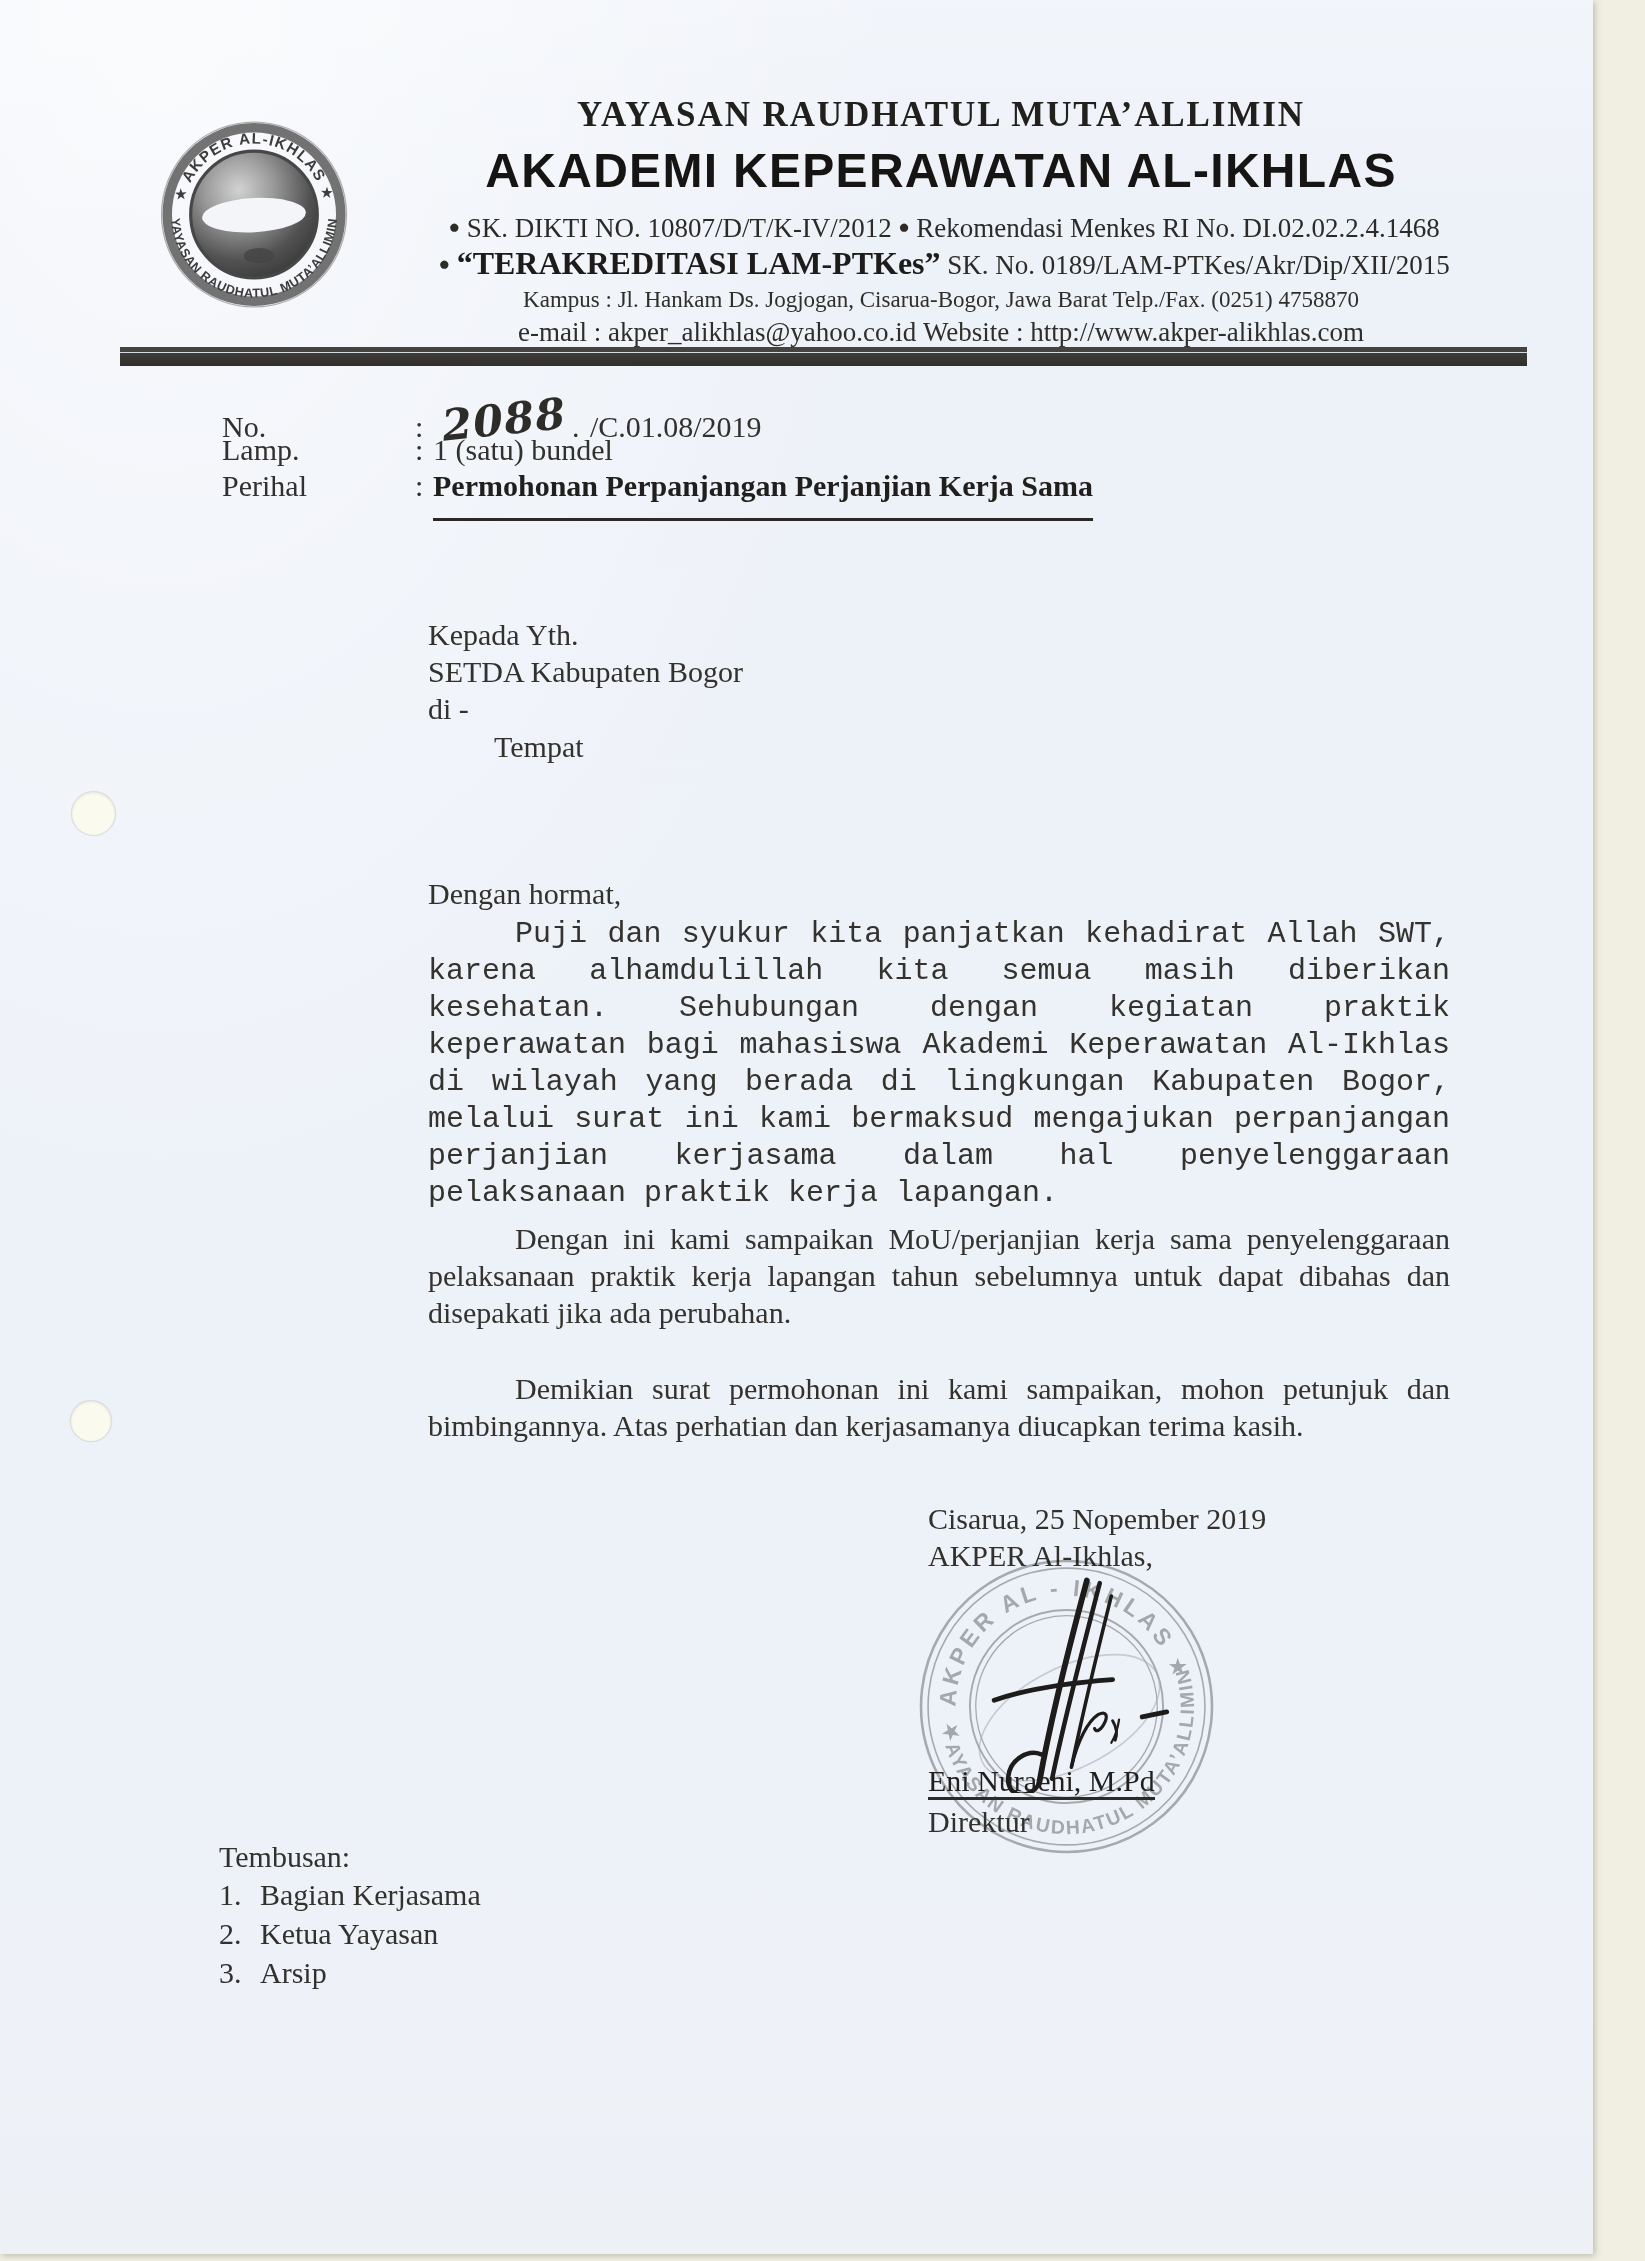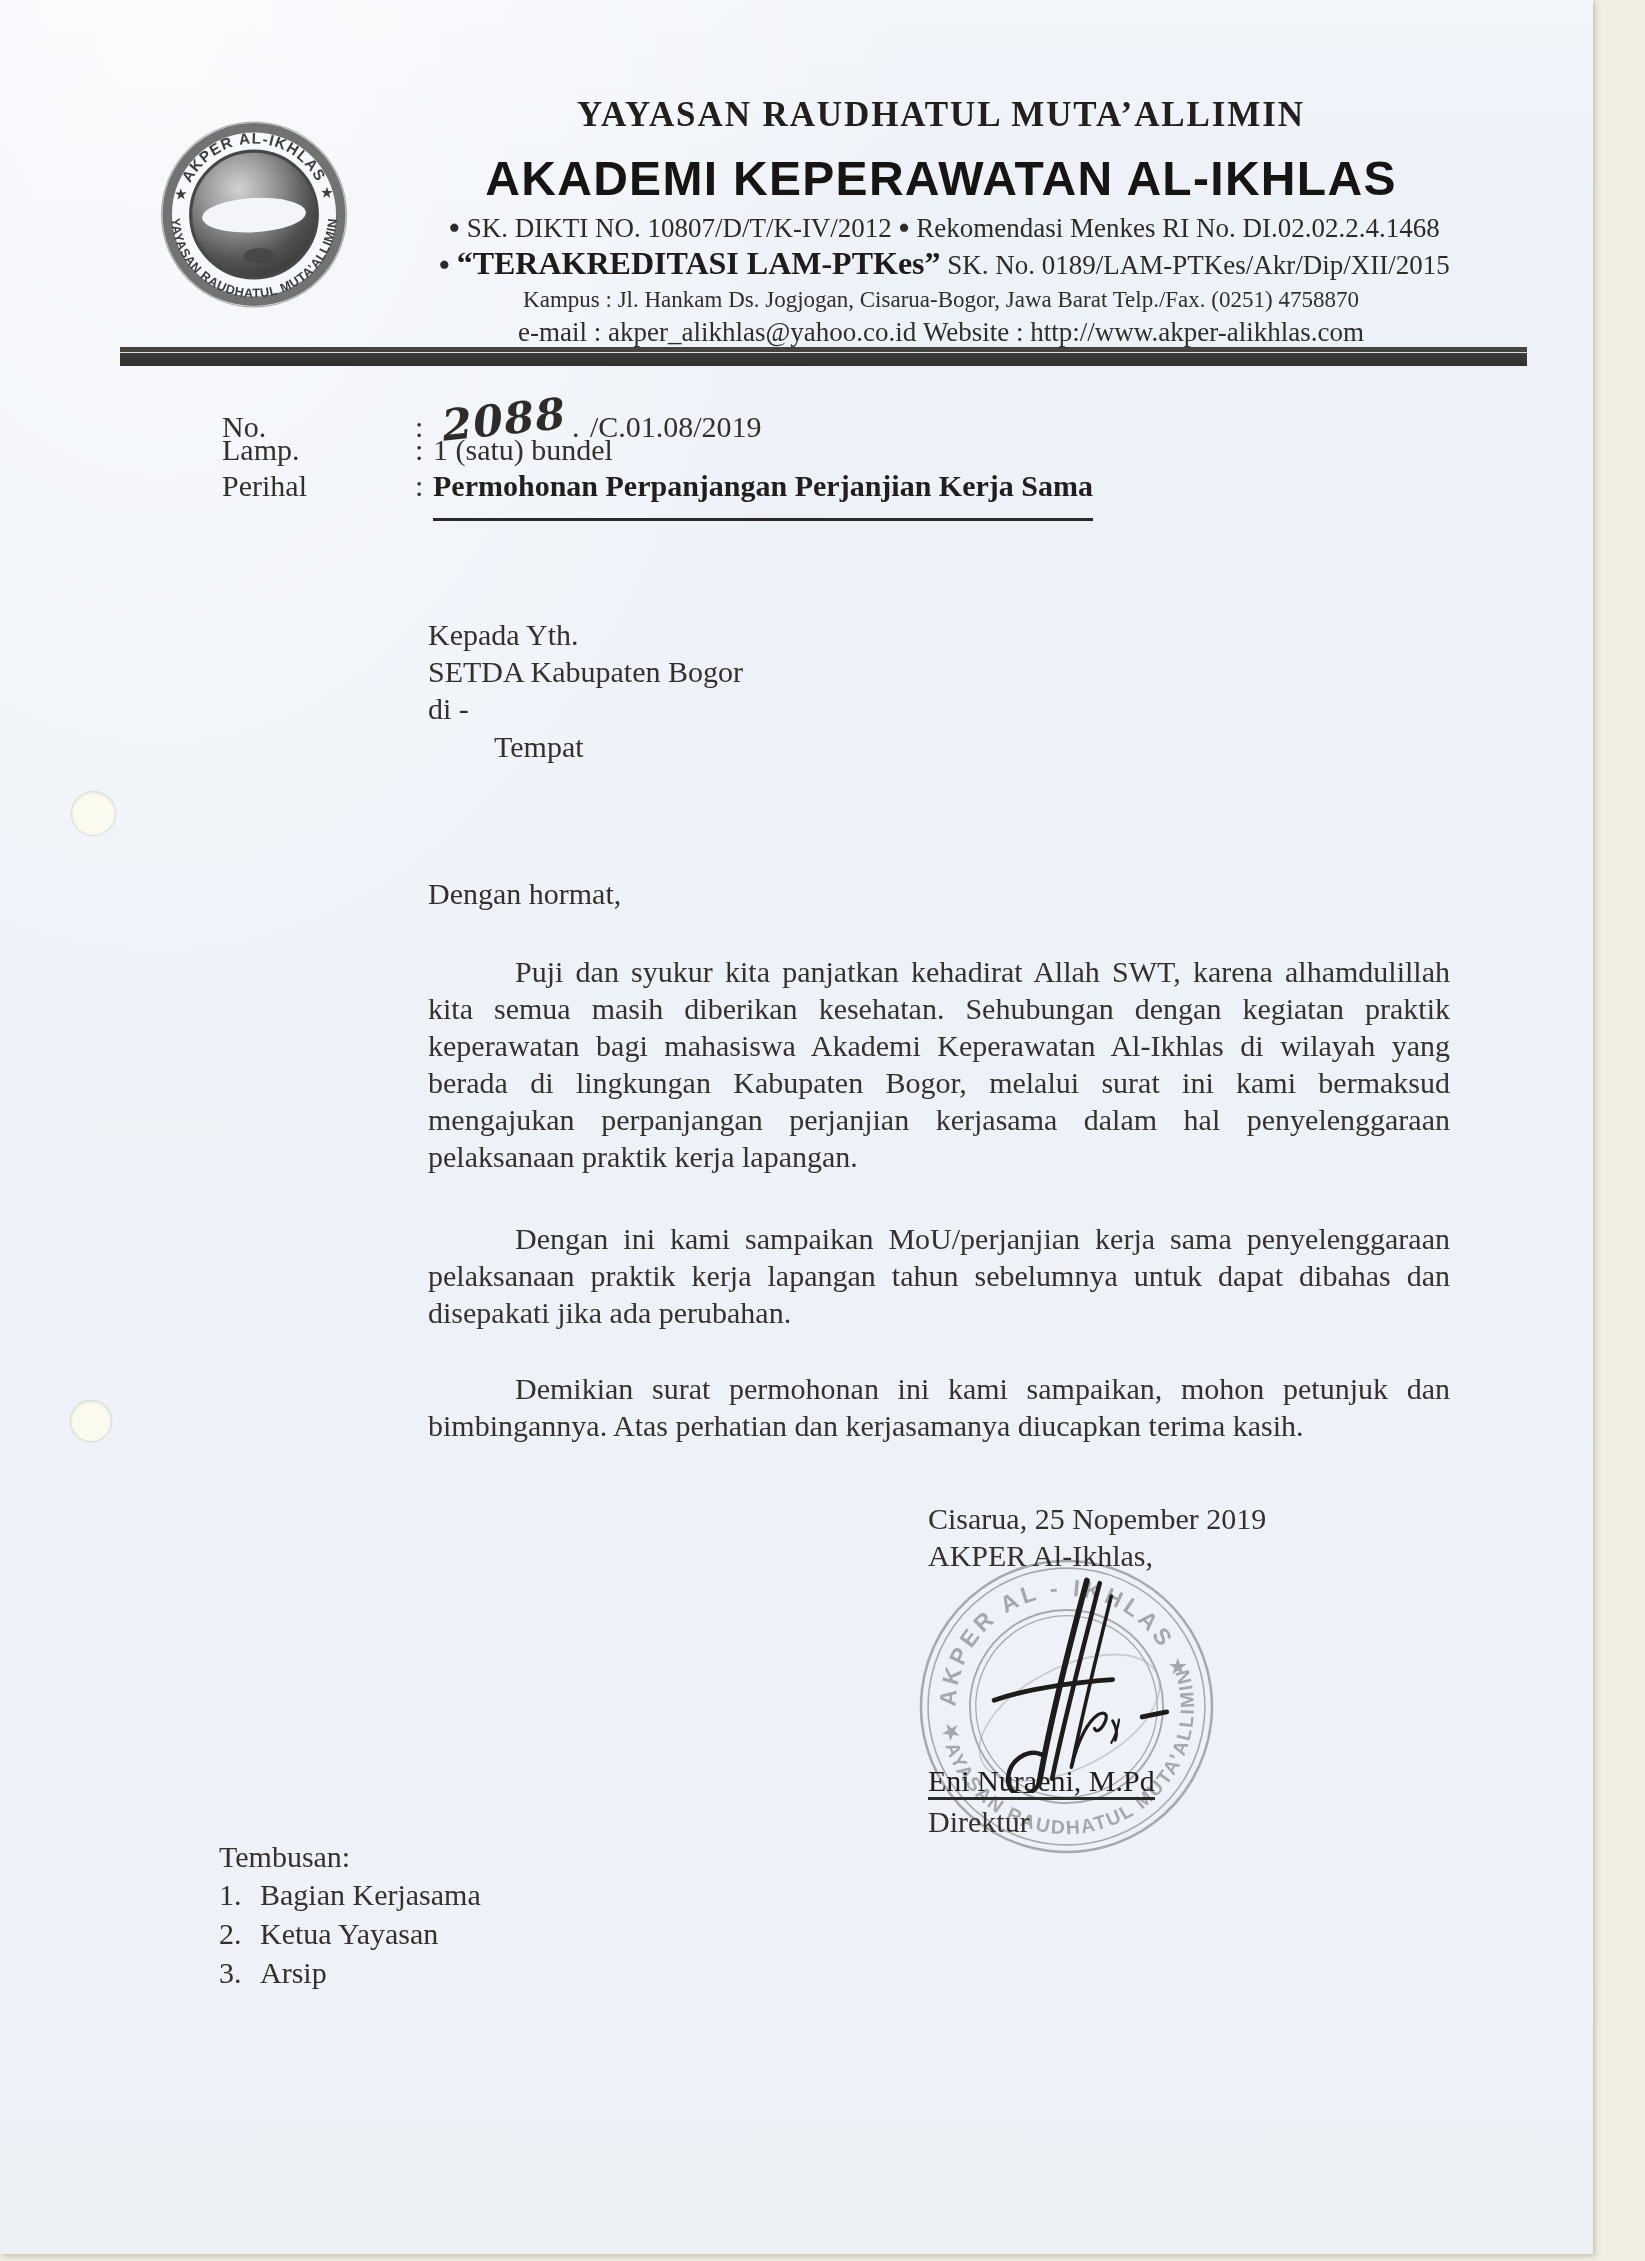--- a/index.html
+++ b/index.html
@@ -26,21 +26,21 @@
     box-shadow:0 0 0 1.3px rgba(170,172,160,.28), inset 0 1.3px 2.6px rgba(0,0,0,.07);
   }
   .hole-1{left:72px;top:792px;width:43px;height:43px;}
   .hole-2{left:71px;top:1401px;width:40px;height:40px;}
 
   
   .logo-seal{position:absolute;left:159px;top:116px;width:190px;height:197px;}
   .head-text{position:absolute;left:348px;top:0;width:1186px;}
   .head-text > div{position:absolute;left:0;width:100%;text-align:center;white-space:nowrap;}
   .h-foundation{top:95px;font-size:35px;font-weight:700;letter-spacing:1.9px;color:#21201d;}
-  .h-academy{top:143px;font-family:"Liberation Sans","DejaVu Sans",sans-serif;font-size:48px;font-weight:700;letter-spacing:1.3px;color:#161514;margin-top:8px;}
+  .h-academy{top:143px;font-family:"Liberation Sans","DejaVu Sans",sans-serif;font-size:48px;font-weight:700;letter-spacing:1.3px;color:#161514;}
   .h-line3{top:213px;font-size:27px;color:#2c2b28;}
   .h-line4{top:245px;font-size:27px;color:#2c2b28;}
   .h-line4 .acc-bold{font-size:32px;font-weight:700;color:#1d1c1a;}
   .h-campus{top:287px;font-size:23px;color:#2f2e2b;}
   .h-email{top:317px;font-size:27px;color:#2f2e2b;}
   .bullet{display:inline-block;font-size:19.3px;vertical-align:3.9px;margin:0 6.4px;}
   .u-link{border-bottom:1.3px solid #4a4945;padding-bottom:0.6px;}
   .head-rule{
     position:absolute;left:120px;top:347px;width:1407px;height:19.3px;
     background:linear-gradient(180deg,#44433f 0,#44433f 4.5px,#d6dae1 4.5px,#d6dae1 6.4px,#3d3c38 6.4px,#322f2b 19.3px);
@@ -61,21 +61,21 @@
   
   .rcpt-line{position:absolute;font-size:30px;white-space:nowrap;}
 
   
   .salutation{position:absolute;left:428px;top:877px;font-size:30px;}
   .body-par{
     position:absolute;left:428px;width:1022px;
     font-size:30px;line-height:37px;text-align:justify;text-indent:87px;
     color:#34322e;
   }
-  .par-1{top:953px;}
+  .par-1{top:916px;font-family:Liberation Mono, monospace;}
   .par-2{top:1220px;}
   .par-3{top:1370px;}
 
   
   .close-line{position:absolute;left:928px;font-size:30px;white-space:nowrap;}
   .signer-name{font-weight:400;color:#201f1d;border-bottom:3.9px solid #2b2a28;padding-bottom:0;}
   .stamp-svg{position:absolute;left:912px;top:1552px;width:309px;height:309px;transform:rotate(-15deg);opacity:.68;mix-blend-mode:multiply;}
   .sign-svg{position:absolute;left:980px;top:1574px;width:206px;height:219px;}
 
   

